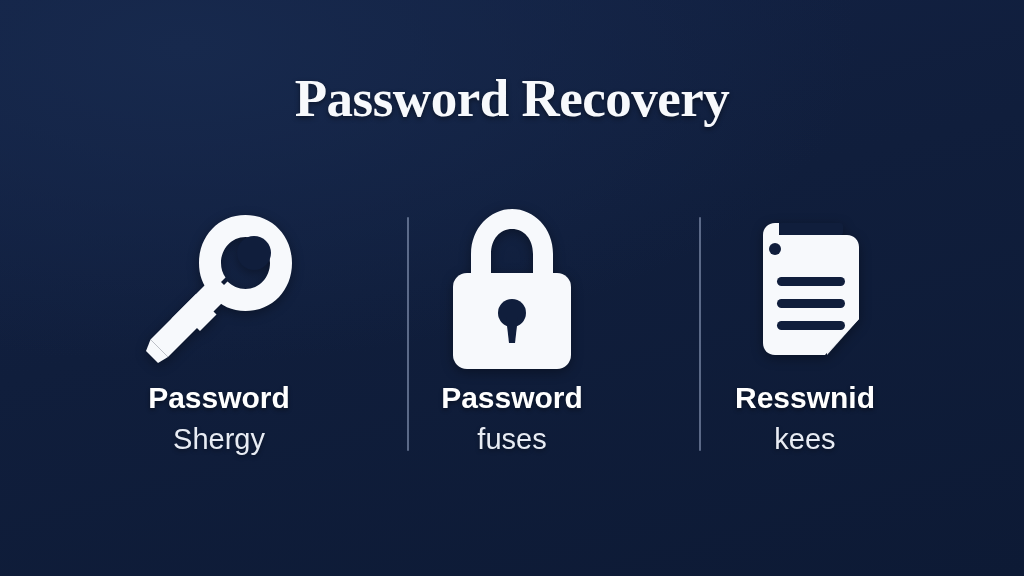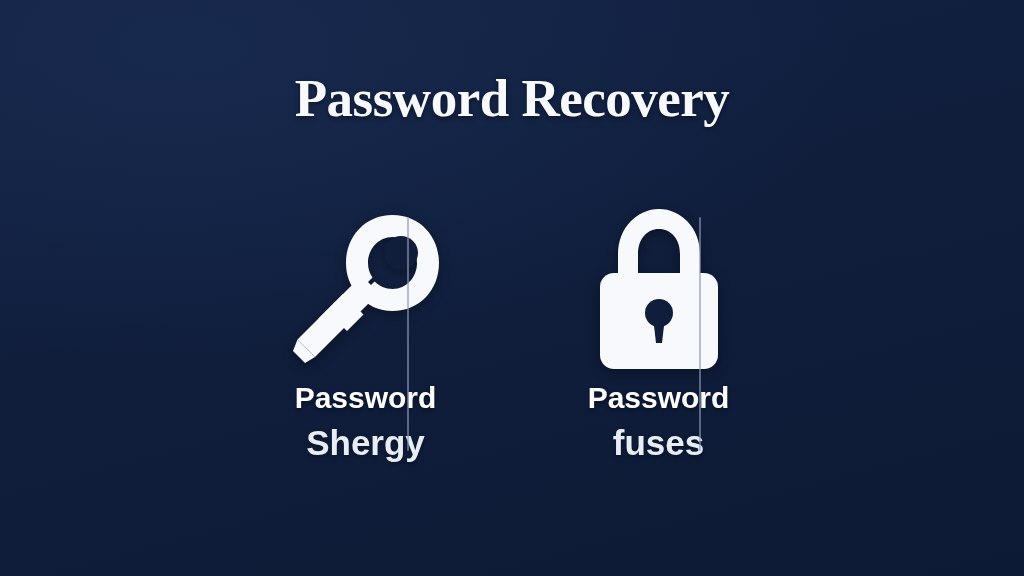--- a/index.html
+++ b/index.html
@@ -80,22 +80,22 @@
     font-weight: bold;
     color: #ffffff;
     line-height: 1.12;
     text-align: center;
     text-shadow: 0 2px 4px rgba(0,0,0,0.40);
     white-space: nowrap;
   }
 
   .label-secondary {
     margin-top: 8px;
-    font-size: 35px;
-    font-weight: bold;
+    font-size: 29px;
+    font-weight: normal;
     color: #e8ecf4;
     line-height: 1.12;
     text-align: left;
     text-shadow: 0 2px 4px rgba(0,0,0,0.35);
     white-space: nowrap;
   }
 
   
   .divider {
     position: absolute;
@@ -165,18 +165,48 @@
           <g fill="#101e3c">
             <circle cx="61" cy="106" r="14"></circle>
             <path d="M55 110 L 67 110 L 64 136 L 58 136 Z"></path>
           </g>
         </svg>
       </div>
       <div class="label-primary">Password</div>
       <div class="label-secondary">fuses</div>
     </div>
 
+    <div class="column">
+      <div class="icon-wrap">
+        <svg width="112" height="136" viewBox="0 0 112 136" aria-hidden="true">
+          <g fill="#f7f9fc">
+
+            <path d="M14 14
+                     C 14 7, 19 2, 26 2
+                     L 30 2 L 30 14 L 98 14
+                     C 105 14, 110 19, 110 26
+                     L 110 98
+                     L 76 134
+                     L 26 134
+                     C 19 134, 14 129, 14 122
+                     Z"></path>
+
+            <path d="M110 98 L 78 98 L 78 134 Z" fill="#f7f9fc" opacity="0.96"></path>
+          </g>
+
+          <g fill="#101e3c">
+            <rect x="30" y="2" width="64" height="12" rx="3"></rect>
+            <circle cx="26" cy="28" r="6"></circle>
+            <rect x="28" y="56" width="68" height="9" rx="4.5"></rect>
+            <rect x="28" y="78" width="68" height="9" rx="4.5"></rect>
+            <rect x="28" y="100" width="68" height="9" rx="4.5"></rect>
+          </g>
+        </svg>
+      </div>
+      <div class="label-primary">Resswnid</div>
+      <div class="label-secondary">kees</div>
+    </div>
 
     <div class="divider divider-1"></div>
     <div class="divider divider-2"></div>
 
   </div>
 </div>
 
 </body></html>

